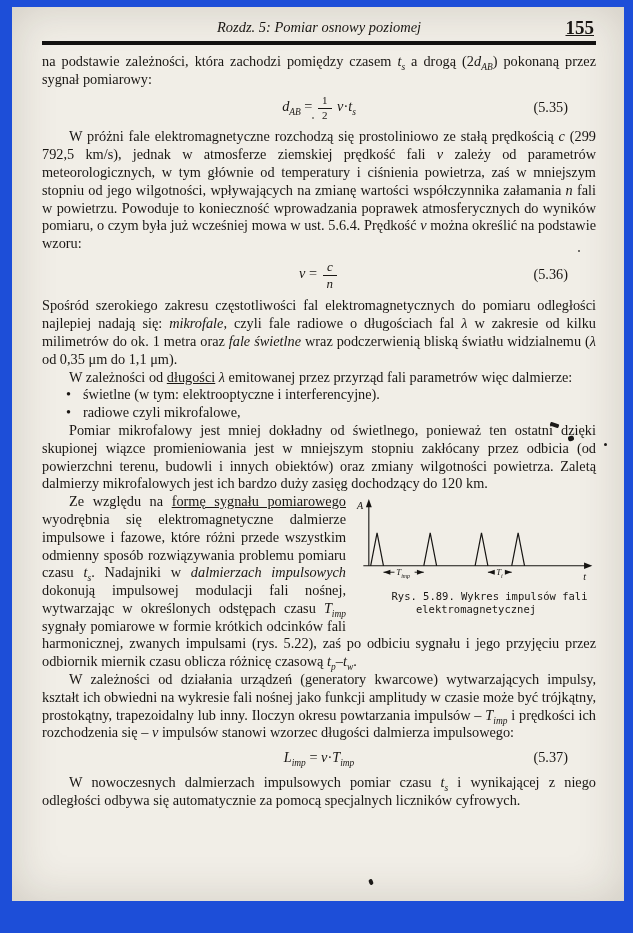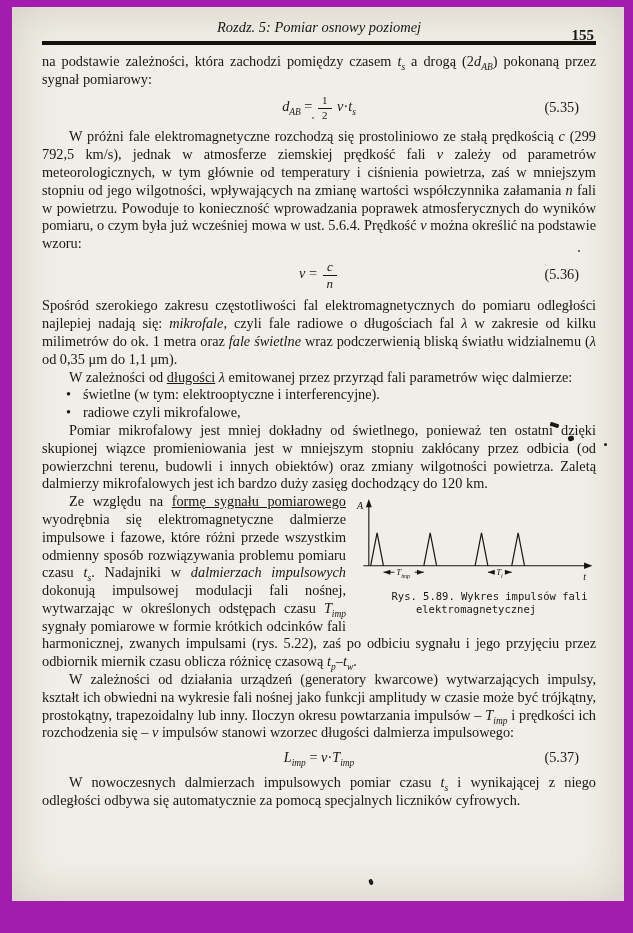--- a/index.html
+++ b/index.html
@@ -1,48 +1,48 @@
 <!DOCTYPE html>
 <html><head>
 <meta charset="utf-8">
 <style>
   * { margin:0; padding:0; box-sizing:border-box; }
   html,body { width:633px; }
   body { font-family:"Liberation Serif", serif; background:#000; }
 
   .scan {
-    width:633px; height:933px; background:#a21caf;
+    width:633px; height:933px; background:#1d4ed8;
     padding:7px 9px 32px 12px;
   }
   .paper {
     position:relative; width:100%; height:100%;
     background:#f1eee7; color:#191613;
     padding:12px 28px 0 30px;
     font-size:14.3px; line-height:17.8px;
     box-shadow: inset 0 0 46px rgba(60,50,30,.18);
     overflow:hidden;
   }
 
   
   .header { position:relative; text-align:center; padding-bottom:4px;
             border-bottom:4px solid #121110; margin-bottom:4px; }
   .chapter { font-style:italic; font-size:14.5px; }
-  .pagenum { position:absolute; right:2px; top:8px; font-weight:bold; font-size:15px;text-decoration:underline; }
+  .pagenum { position:absolute; right:2px; top:0; font-weight:bold; font-size:19px;text-decoration:underline; }
 
   
   .para { text-align:justify; }
   .ind  { text-indent:27px; }
   .mt   { margin-top:8px; }
   .v    { font-style:italic; }
   .u    { text-decoration:underline; }
   sub   { font-size:0.66em; font-style:italic; line-height:0; }
 
   
   .eqrow { position:relative; text-align:center; margin:7px 8px; }
-  .eqnum { position:absolute; right:9px; top:50%; transform:translateY(-50%); font-style:normal;text-align:center; }
+  .eqnum { position:absolute; right:20px; top:50%; transform:translateY(-50%); font-style:normal;text-align:center; }
   .frac  { display:inline-block; vertical-align:middle; text-align:center; line-height:1.05; margin:0 2px; }
   .frac .fn { display:block; padding:0 4px 1px; border-bottom:1px solid #191613; }
   .frac .fd { display:block; padding:1px 4px 0; }
   .frac.small { font-size:11px; }
   .frac.med   { font-size:13px; }
 
   
   .bullets { padding-left:24px; }
   .brow .bm { display:inline-block; width:17px; }
 

